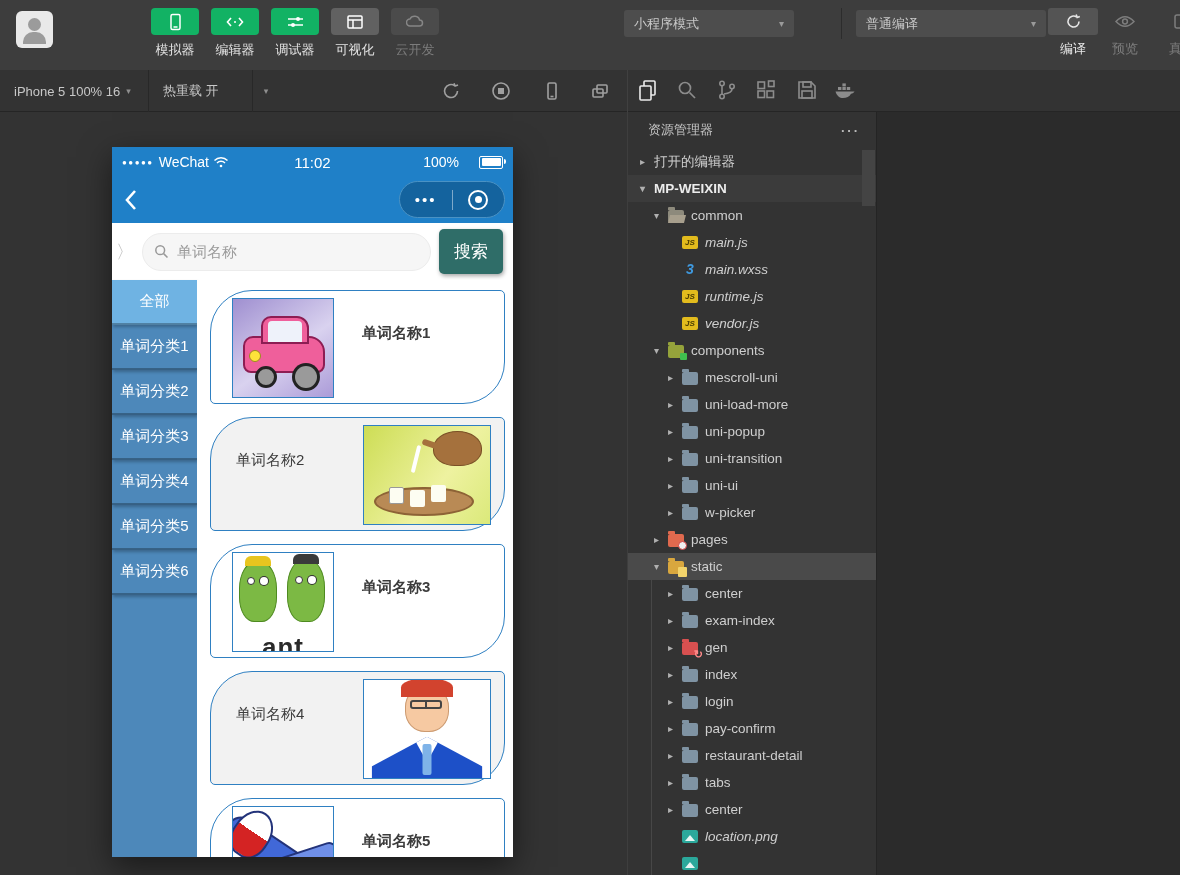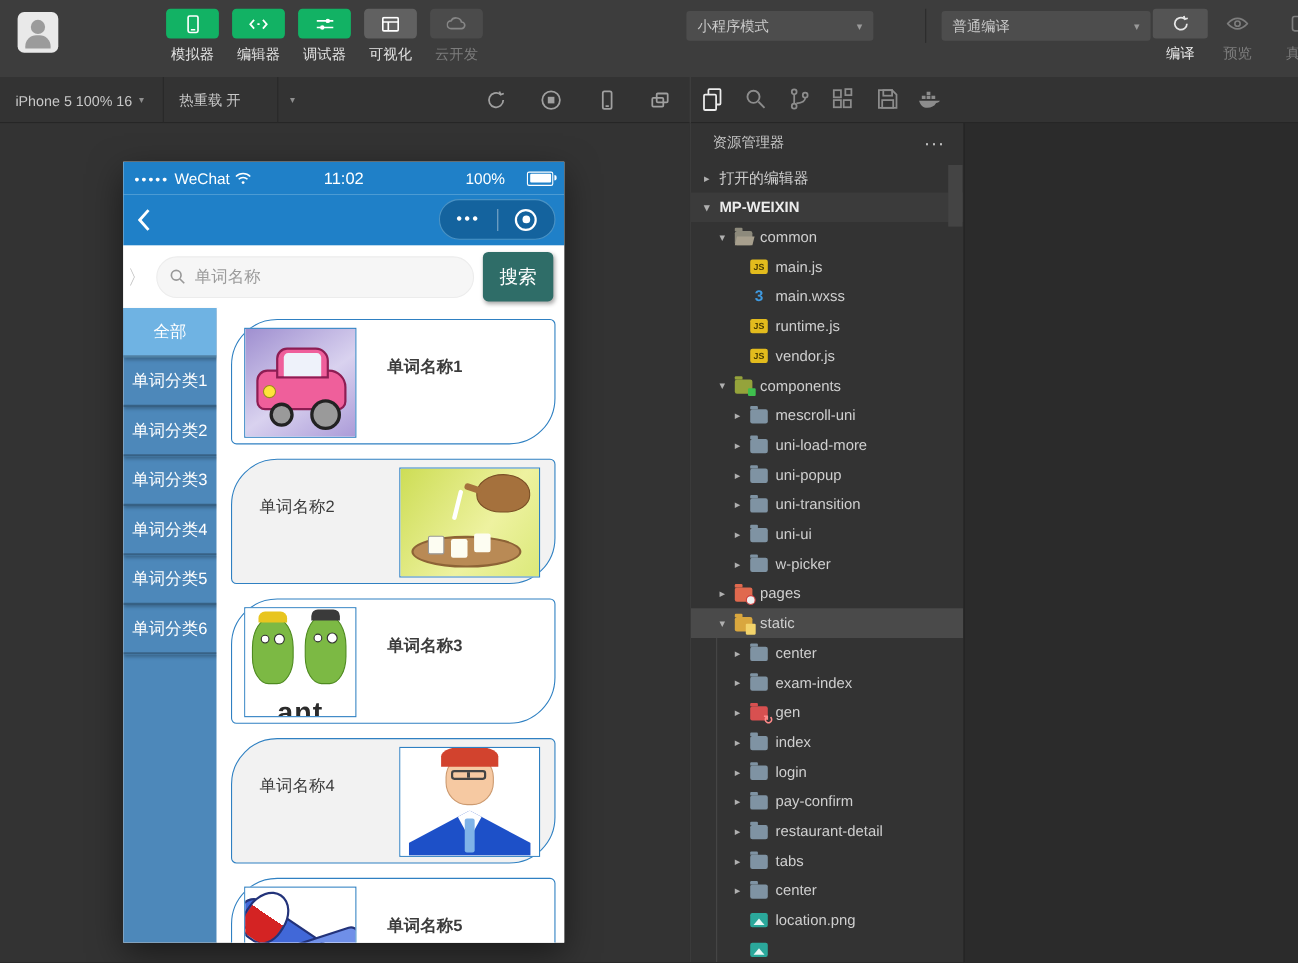--- a/index.html
+++ b/index.html
@@ -51,21 +51,21 @@
   .more{color:#bdbdbd;font-weight:bold;letter-spacing:2px;cursor:pointer;}
   .treewrap{position:relative;height:727px;overflow:hidden;}
   .guide{position:absolute;left:23px;top:432px;bottom:0;width:1px;background:#474747;}
   .scrollthumb{position:absolute;right:1px;top:2px;width:13px;height:56px;background:#444444;}
   .trow{height:27px;display:flex;align-items:center;font-size:13.5px;color:#cfcfcf;cursor:pointer;white-space:nowrap;}
   .trow.root{background:#3b3b3b;font-weight:bold;color:#ececec;}
   .trow.selected{background:#4a4a4a;}
   .trow.lvl0{padding-left:12px;}
   .trow.lvl1{padding-left:26px;}
   .trow.lvl2{padding-left:40px;}
-  .trow.lvl2f{padding-left:54px;}
+  .trow.lvl2f{padding-left:54px;font-style:italic;}
   .arrow{width:14px;flex:none;font-size:10px;color:#b0b0b0;}
   .arrow:empty{display:none;}
   .ticon{width:16px;height:13px;margin:0 7px 0 0;position:relative;border-radius:2px;flex:none;}
   .ticon.folder-default,.ticon.folder-common,.ticon.folder-components,.ticon.folder-pages,.ticon.folder-static,.ticon.folder-sync{margin-top:2px;}
   .ticon.folder-default::before,.ticon.folder-common::before,.ticon.folder-components::before,.ticon.folder-pages::before,.ticon.folder-static::before,.ticon.folder-sync::before{content:"";position:absolute;top:-3px;left:0;width:7px;height:3px;background:inherit;border-radius:1px 1px 0 0;}
   .folder-default{background:#7f93a3;}
   .folder-common{background:#8d8a7c;}
   .folder-common::after{content:"";position:absolute;left:0;bottom:0;width:100%;height:8px;background:#a79f8d;transform:skewX(-14deg);transform-origin:bottom left;}
   .folder-components{background:#95a33b;}
   .folder-components::after{content:"";position:absolute;right:-3px;bottom:-2px;width:7px;height:7px;background:#3fbf4e;border-radius:1px;}
@@ -108,21 +108,21 @@
   .sinput::placeholder{color:#9b9b9b;}
   .sglass{position:absolute;left:12px;top:11px;color:#999;}
   .sbtn{flex:none;width:64px;height:45px;background:#2f6d68;border:none;border-radius:5px;color:#fff;font-size:17px;box-shadow:1px 2px 4px rgba(0,0,0,0.35);cursor:pointer;font-family:"Liberation Sans",sans-serif;}
   .pcontent{position:absolute;top:133px;bottom:0;left:0;right:0;display:flex;}
   .sidebar{width:85px;flex:none;background:#4d88ba;display:flex;flex-direction:column;}
   .cat{height:43px;flex:none;display:flex;align-items:center;justify-content:center;color:#fff;font-size:15px;border-bottom:2px solid rgba(0,0,0,0.28);box-shadow:1px 2px 3px rgba(0,0,0,0.25);cursor:pointer;}
   .cat.active{background:#6fb3e3;}
   .cardlist{flex:1;background:#fff;padding:10px 8px 0 13px;overflow:hidden;}
   .card{height:114px;margin-bottom:13px;border:1px solid #2f80c2;border-radius:42px 5px 42px 5px;background:#fff;display:flex;padding:7px;box-sizing:border-box;cursor:pointer;}
   .card.gray{background:#f2f2f2;}
-  .cardimg{width:100px;height:98px;border:1px solid #2f80c2;background:#fff;overflow:hidden;position:relative;flex:none;margin-left:4px;}
+  .cardimg{width:100px;height:98px;border:1px solid #2f80c2;background:#fff;overflow:hidden;position:relative;flex:none;margin-left:14px;}
   .card.img-right .cardimg{width:126px;order:2;margin-left:auto;margin-right:6px;}
   .cardtitle{font-size:15px;color:#3c3c3c;padding-top:26px;}
   .card.img-left .cardtitle{margin-left:28px;font-weight:bold;}
   .card.img-right .cardtitle{order:1;margin-left:18px;}
   .card-art{position:absolute;inset:0;}
   .card-art i{display:block;position:absolute;}
   .art-text{position:absolute;bottom:-12px;left:50%;transform:translateX(-50%);font-weight:bold;font-size:26px;color:#2b2b2b;letter-spacing:1px;}
   
   .car{background:linear-gradient(145deg,#9f8fd0,#d9d2ef 55%,#ab9bd8);}
   .car .a{left:10%;top:38%;width:78%;height:33%;background:#ef5f9b;border:2px solid #8d1d53;border-radius:10px 16px 8px 8px;}

